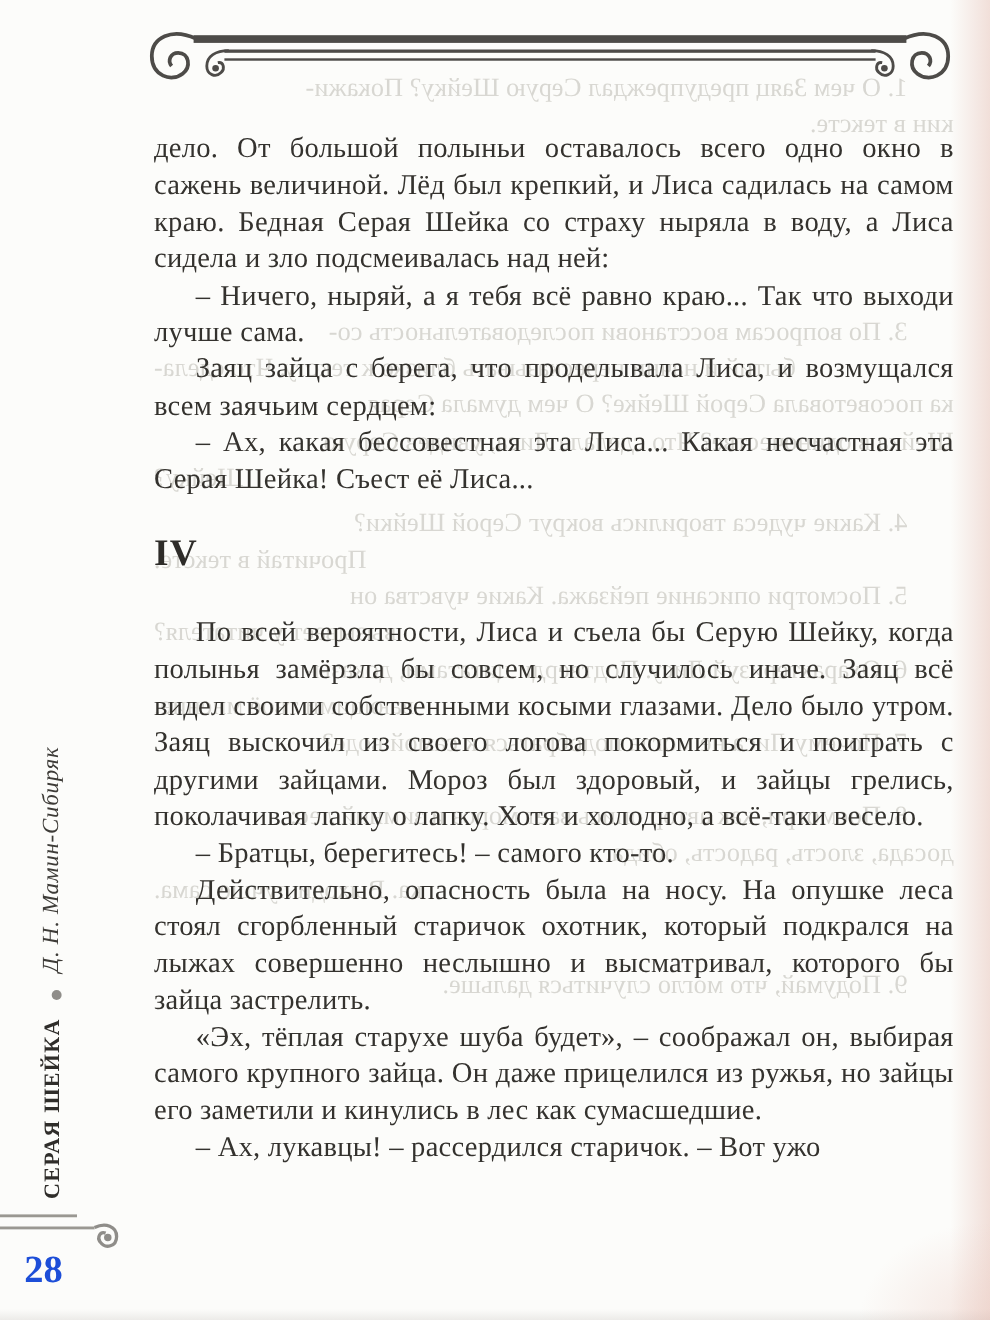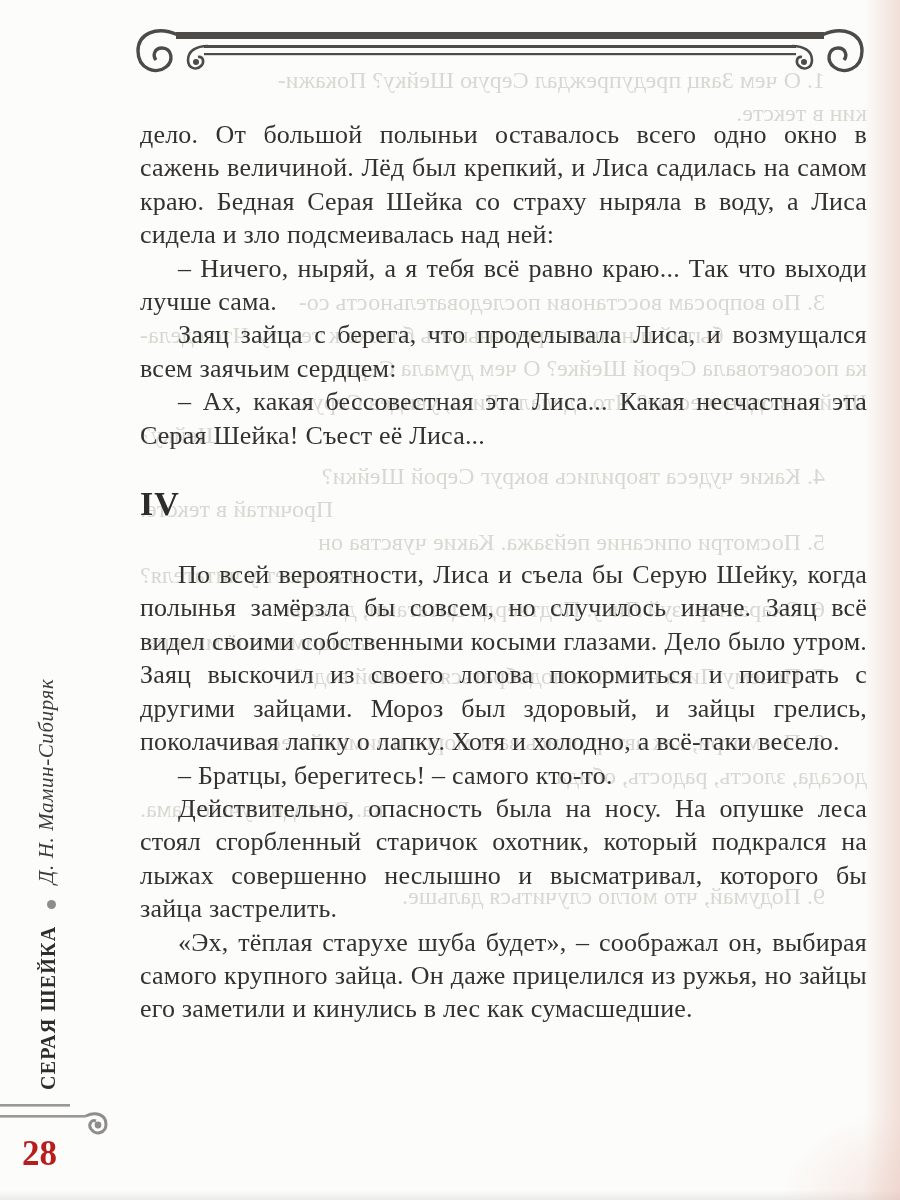--- a/index.html
+++ b/index.html
@@ -91,21 +91,21 @@
     transform: rotate(-90deg); transform-origin: 0 0;
     white-space: nowrap;
     font-weight: bold; font-size: 20px; letter-spacing: 1.2px;
     color: #2f2d2a; z-index: 3;
   }
 
   
   .bottom-ornament { position: absolute; left: 0; top: 1098px; z-index: 3; }
   .page-number {
     position: absolute; left: 22px; top: 1134px;
-    font-size: 35px; font-weight: bold; color: #b91c1c;
+    font-size: 35px; font-weight: bold; color: #1d4ed8;
     z-index: 3;
   }
 </style>
 </head>
 <body>
 
 <div class="sheet">
 
   <div class="top-ornament">
     <svg width="740" height="72" viewBox="0 0 740 72" xmlns="http://www.w3.org/2000/svg">
@@ -147,20 +147,21 @@
   <div class="text-col">
     <p>дело. От большой полыньи оставалось всего одно окно в сажень величиной. Лёд был крепкий, и Лиса садилась на самом краю. Бедная Серая Шейка со страху ныряла в воду, а Лиса сидела и зло подсмеивалась над ней:</p>
     <p class="indent">– Ничего, ныряй, а я тебя всё равно краю... Так что выходи лучше сама.</p>
     <p class="indent">Заяц зайца с берега, что проделывала Лиса, и возмущался всем заячьим сердцем:</p>
     <p class="indent">– Ах, какая бессовестная эта Лиса... Какая несчастная эта Серая Шейка! Съест её Лиса...</p>
     <h2 class="section-heading">IV</h2>
     <p class="indent">По всей вероятности, Лиса и съела бы Серую Шейку, когда полынья замёрзла бы совсем, но случилось иначе. Заяц всё видел своими собственными косыми глазами. Дело было утром. Заяц выскочил из своего логова покормиться и поиграть с другими зайцами. Мороз был здоровый, и зайцы грелись, поколачивая лапку о лапку. Хотя и холодно, а всё-таки весело.</p>
     <p class="indent">– Братцы, берегитесь! – самого кто-то.</p>
     <p class="indent">Действительно, опасность была на носу. На опушке леса стоял сгорбленный старичок охотник, который подкрался на лыжах совершенно неслышно и высматривал, которого бы зайца застрелить.</p>
     <p class="indent">«Эх, тёплая старухе шуба будет», – соображал он, выбирая самого крупного зайца. Он даже прицелился из ружья, но зайцы его заметили и кинулись в лес как сумасшедшие.</p>
+    <p class="indent">– Ах, лукавцы! – рассердился старичок. – Вот ужо</p>
   </div>
 
   <div class="v-author">Д. Н. Мамин-Сибиряк</div>
   <div class="sep-dot"></div>
   <div class="v-title">СЕРАЯ ШЕЙКА</div>
 
   <div class="bottom-ornament">
     <svg width="118" height="48" viewBox="0 0 118 48" xmlns="http://www.w3.org/2000/svg">
       <rect x="0" y="6" width="70" height="2.6" fill="#9a9892"></rect>
       <rect x="0" y="17" width="86" height="2.6" fill="#9a9892"></rect>

